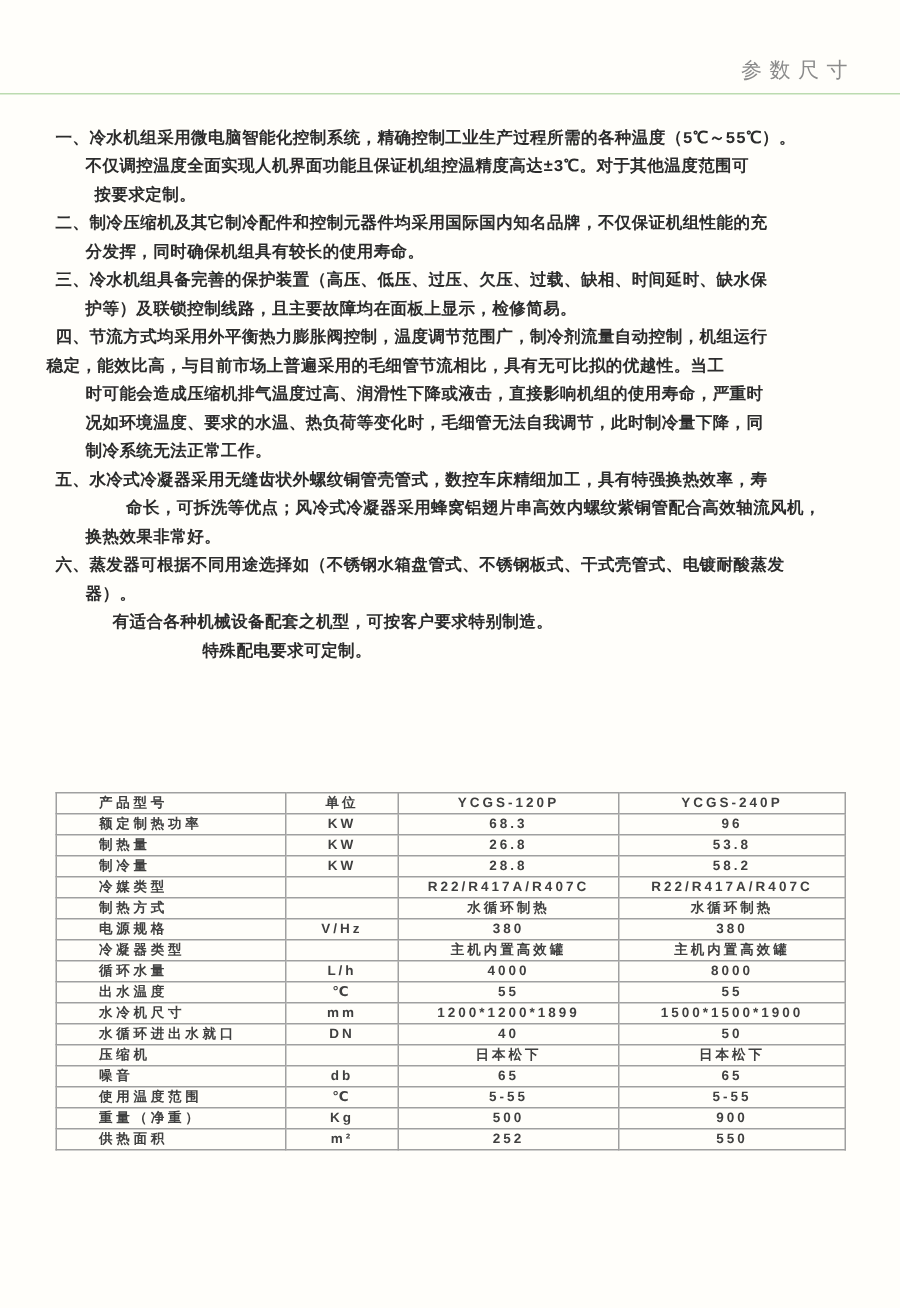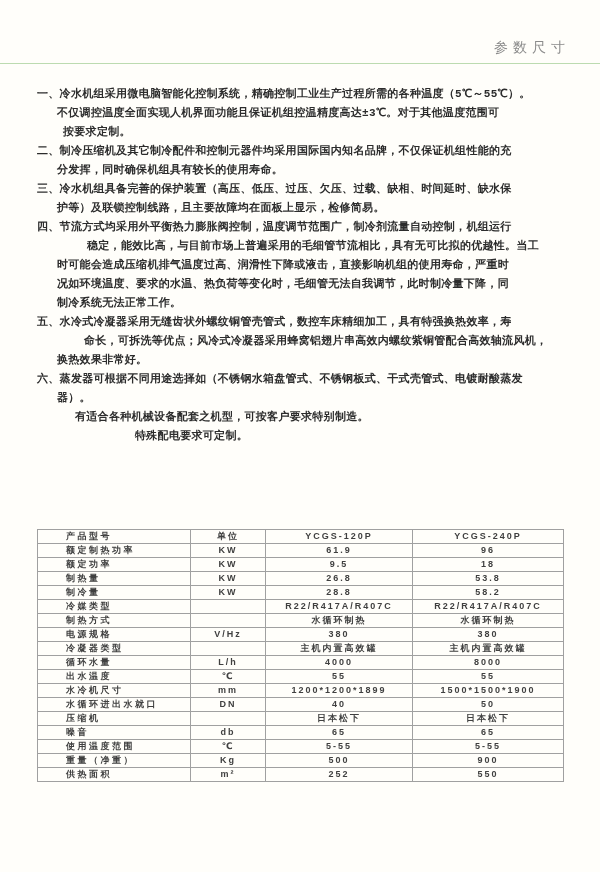--- a/index.html
+++ b/index.html
@@ -56,21 +56,21 @@
       <div>
         <div class="line" style="padding-left: 37px;">二、制冷压缩机及其它制冷配件和控制元器件均采用国际国内知名品牌，不仅保证机组性能的充</div>
         <div class="line" style="padding-left: 57px;">分发挥，同时确保机组具有较长的使用寿命。</div>
       </div>
       <div>
         <div class="line" style="padding-left: 37px;">三、冷水机组具备完善的保护装置（高压、低压、过压、欠压、过载、缺相、时间延时、缺水保</div>
         <div class="line" style="padding-left: 57px;">护等）及联锁控制线路，且主要故障均在面板上显示，检修简易。</div>
       </div>
       <div>
         <div class="line" style="padding-left: 37px;">四、节流方式均采用外平衡热力膨胀阀控制，温度调节范围广，制冷剂流量自动控制，机组运行</div>
-        <div class="line" style="padding-left: 87px;">稳定，能效比高，与目前市场上普遍采用的毛细管节流相比，具有无可比拟的优越性。当工</div>
+        <div class="line" style="padding-left: 31px;">稳定，能效比高，与目前市场上普遍采用的毛细管节流相比，具有无可比拟的优越性。当工</div>
         <div class="line" style="padding-left: 57px;">时可能会造成压缩机排气温度过高、润滑性下降或液击，直接影响机组的使用寿命，严重时</div>
         <div class="line" style="padding-left: 57px;">况如环境温度、要求的水温、热负荷等变化时，毛细管无法自我调节，此时制冷量下降，同</div>
         <div class="line" style="padding-left: 57px;">制冷系统无法正常工作。</div>
       </div>
       <div>
         <div class="line" style="padding-left: 37px;">五、水冷式冷凝器采用无缝齿状外螺纹铜管壳管式，数控车床精细加工，具有特强换热效率，寿</div>
         <div class="line" style="padding-left: 84px;">命长，可拆洗等优点；风冷式冷凝器采用蜂窝铝翅片串高效内螺纹紫铜管配合高效轴流风机，</div>
         <div class="line" style="padding-left: 57px;">换热效果非常好。</div>
       </div>
       <div>
@@ -91,28 +91,22 @@
     <tbody>
         <tr>
           <td class="label">产品型号</td>
           <td>单位</td>
           <td>YCGS-120P</td>
           <td>YCGS-240P</td>
         </tr>
         <tr>
           <td class="label">额定制热功率</td>
           <td>KW</td>
-          <td>61.9</td>
+          <td>68.3</td>
           <td>96</td>
-        </tr>
-        <tr>
-          <td class="label">额定功率</td>
-          <td>KW</td>
-          <td>9.5</td>
-          <td>18</td>
         </tr>
         <tr>
           <td class="label">制热量</td>
           <td>KW</td>
           <td>26.8</td>
           <td>53.8</td>
         </tr>
         <tr>
           <td class="label">制冷量</td>
           <td>KW</td>

